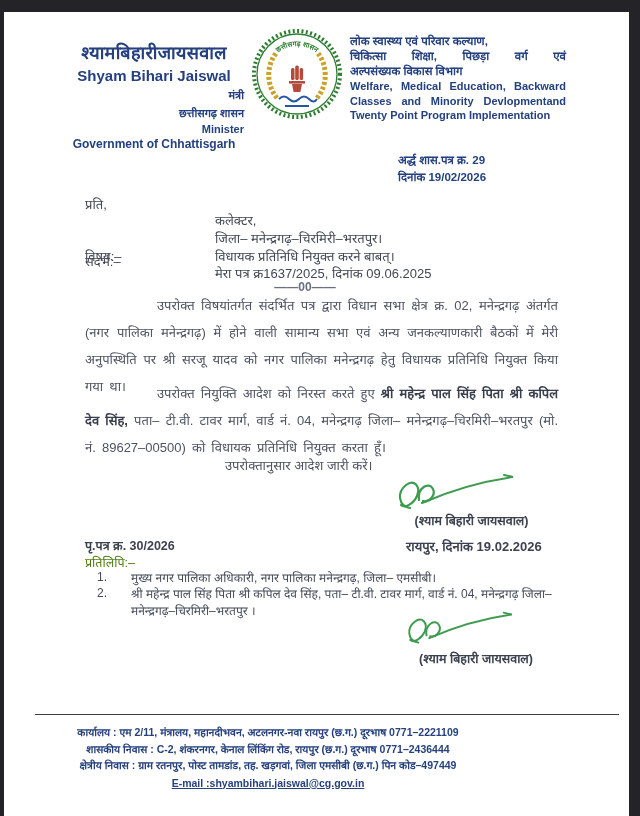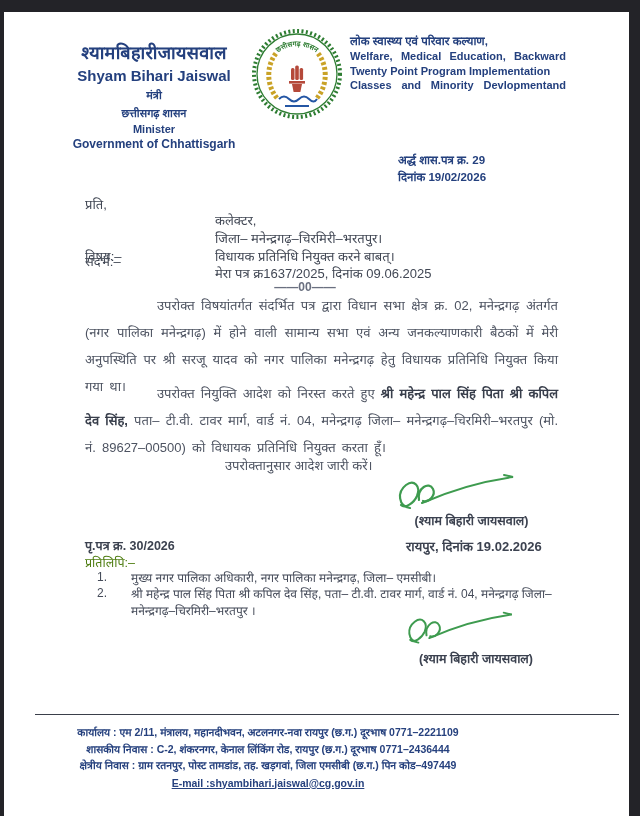--- a/index.html
+++ b/index.html
@@ -12,21 +12,21 @@
   .scan{position:relative;width:640px;height:816px;background:#232328;}
   .page{
     position:absolute;left:4px;top:12px;width:625px;height:804px;
     background:#ffffff;
   }
   .abs{position:absolute;}
   
   .header-left{left:60px;top:28px;width:180px;text-align:center;color:#24407e;}
   .hl-name-hi{font-size:18px;font-weight:bold;letter-spacing:.3px;}
   .hl-name-en{font-size:15px;font-weight:bold;margin-top:3px;}
-  .hl-small{font-size:11px;font-weight:bold;margin-top:3px;}
+  .hl-small{font-size:11px;font-weight:bold;margin-top:3px;text-align:right;}
   .hl-govt-en{font-size:12px;font-weight:bold;margin-top:2px;}
   .emblem-box{left:247px;top:16px;width:92px;height:92px;}
   .header-right{left:346px;top:22px;width:216px;color:#24407e;}
   .hr-hi{font-size:11.5px;line-height:15px;font-weight:bold;text-align:left;}
   .hr-hi.just{text-align:justify;text-align-last:justify;}
   .hr-en{font-size:11px;line-height:14.5px;font-weight:bold;text-align:left;}
   .hr-en.just{text-align:justify;text-align-last:justify;}
   
   .ref-block{left:394px;top:140px;font-weight:bold;color:#24407e;font-size:11.5px;line-height:17px;}
   
@@ -97,23 +97,25 @@
         <rect x="48.6" y="40" width="3.5" height="12" rx="1.5" fill="#b5493a"></rect>
         <rect x="38" y="53" width="16" height="2.6" fill="#b5493a"></rect>
         <path d="M41,56 h10 l-1.6,8 h-6.8 z" fill="#b5493a"></path>
         <path d="M28,71 q5,-5 10,0 t10,0 t10,0 t8,0" fill="none" stroke="#2456a4" stroke-width="2"></path>
         <path d="M34,78 h24" stroke="#2456a4" stroke-width="2"></path>
       </svg>
     </div>
 
     <div class="abs header-right">
       <div class="hr-hi">लोक स्वास्थ्य एवं परिवार कल्याण,</div>
+      <div class="hr-hi just">चिकित्सा शिक्षा, पिछड़ा वर्ग एवं</div>
+      <div class="hr-hi">अल्पसंख्यक विकास विभाग</div>
       <div class="hr-en just">Welfare, Medical Education, Backward</div>
+      <div class="hr-en just">Classes and Minority Devlopmentand</div>
       <div class="hr-en">Twenty Point Program Implementation</div>
-      <div class="hr-en just">Classes and Minority Devlopmentand</div>
     </div>
 
     <div class="abs ref-block">
       <div>अर्द्ध शास.पत्र क्र. 29</div>
       <div>दिनांक 19/02/2026</div>
     </div>
 
     <div class="abs doc-text to-label">प्रति,</div>
     <div class="abs doc-text addr">
       <div>कलेक्टर,</div>

